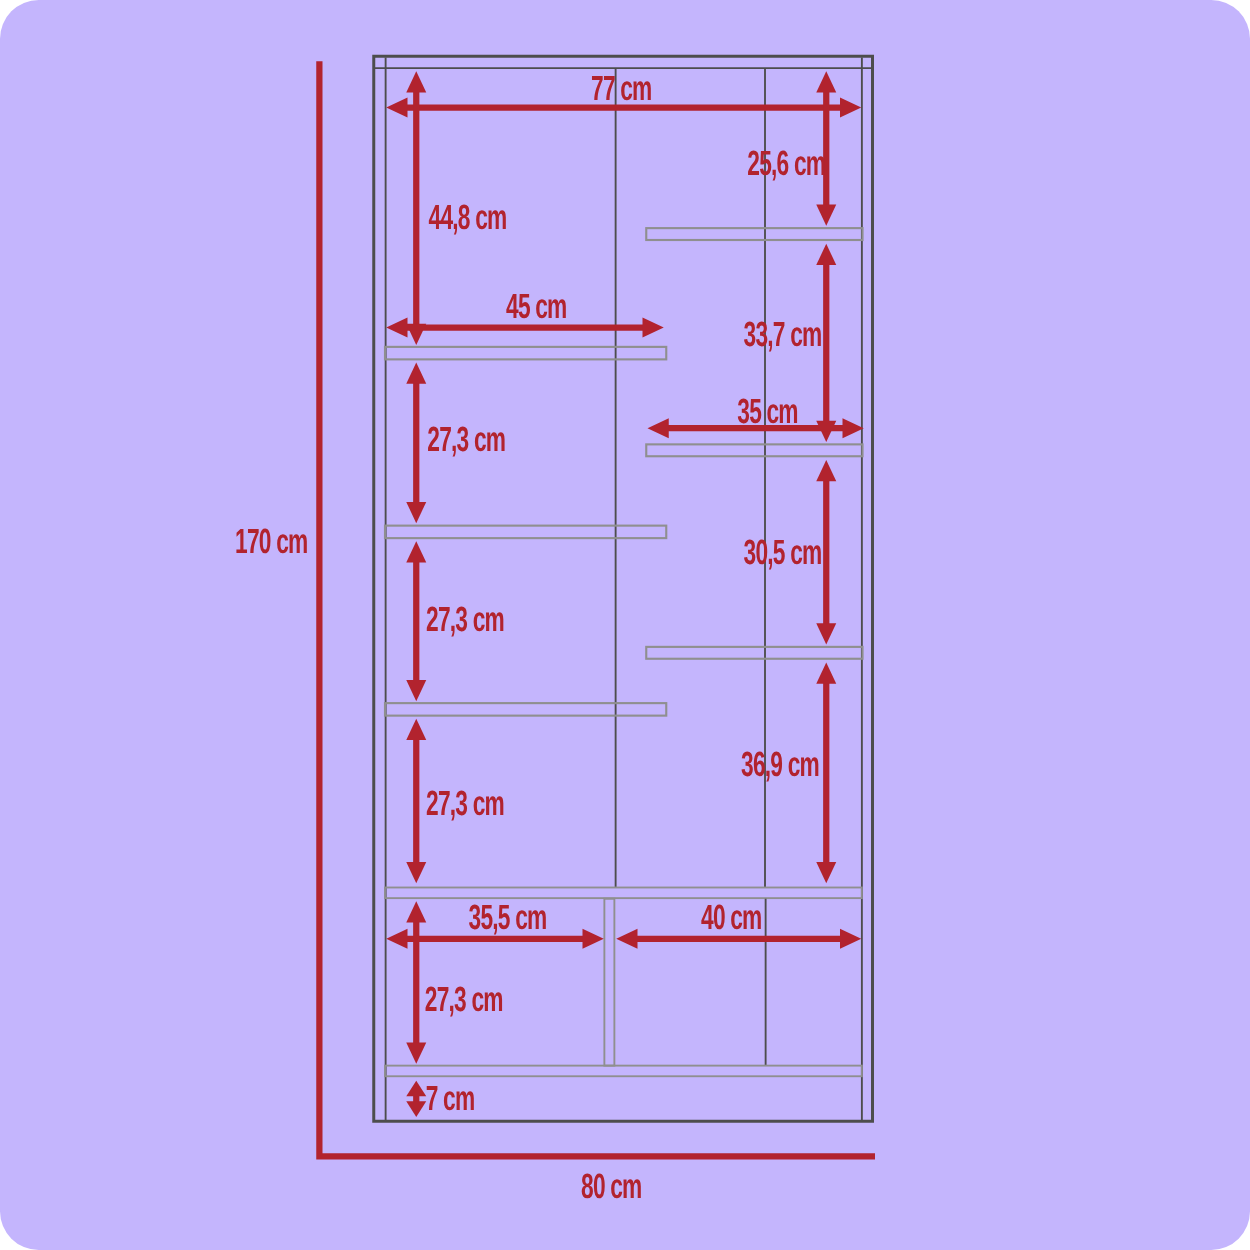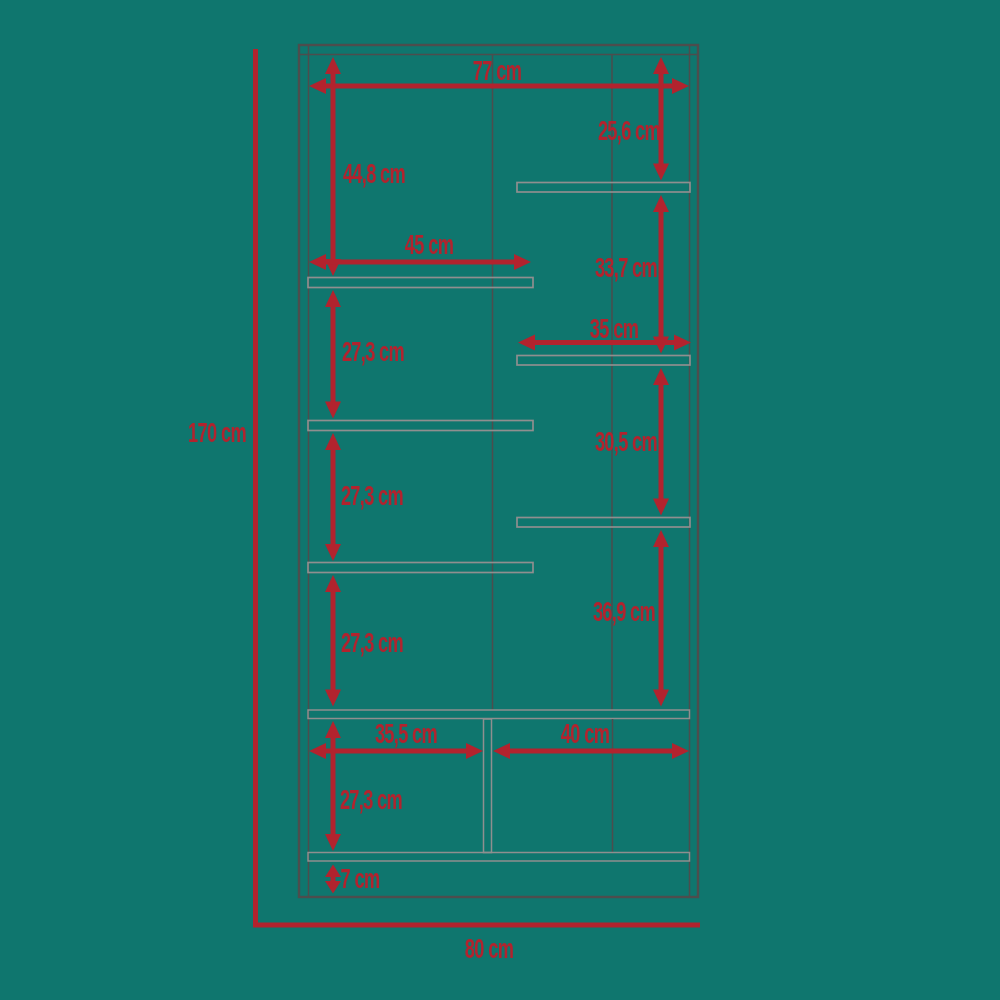--- a/index.html
+++ b/index.html
@@ -5,22 +5,23 @@
   html, body {
     margin: 0;
     padding: 0;
     background: #ffffff;
     font-family: "Liberation Sans", sans-serif;
   }
   .stage {
     position: relative;
     width: 1000px;
     height: 1000px;
-    background: #0f766e;
+    background: #c4b5fd;
     overflow: hidden;
+    border-radius: 31px;
   }
   svg { display: block; }
   text {
     font-family: "Liberation Sans", sans-serif;
     font-weight: bold;
   }
 </style>
 </head>
 <body>
 

